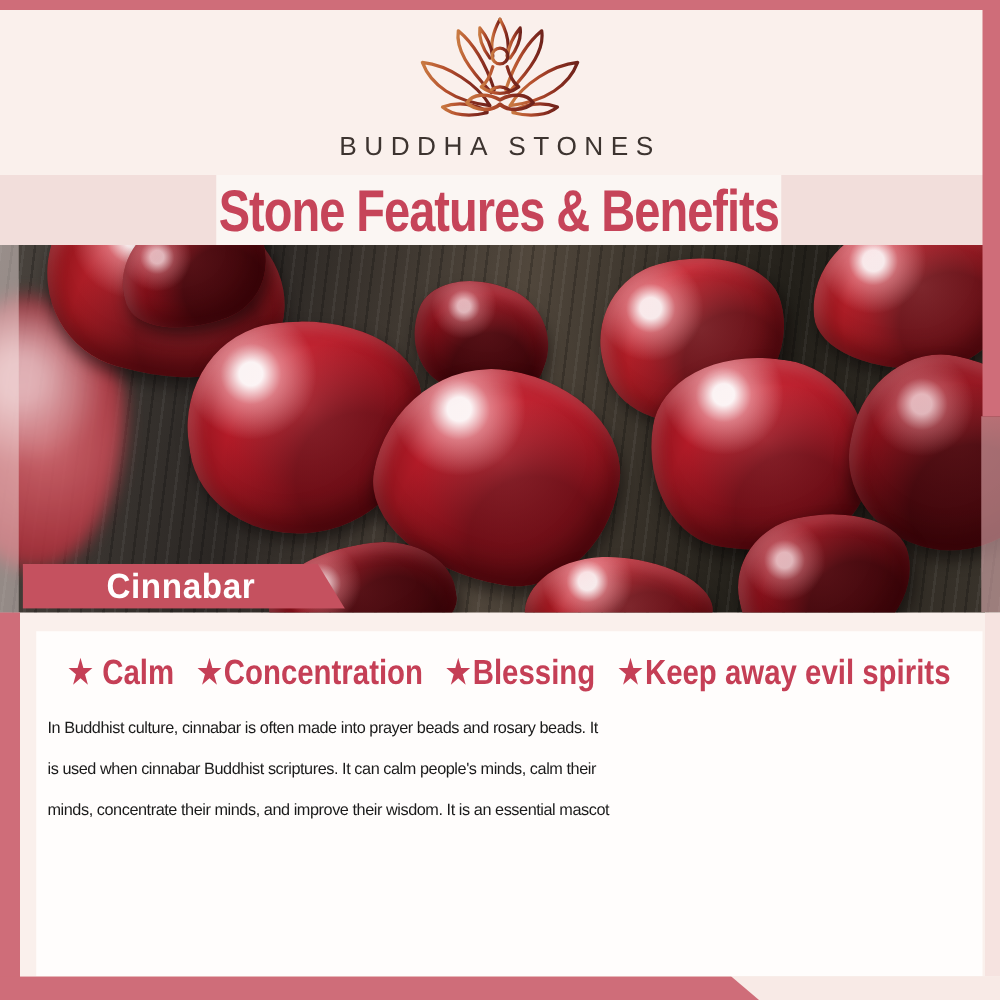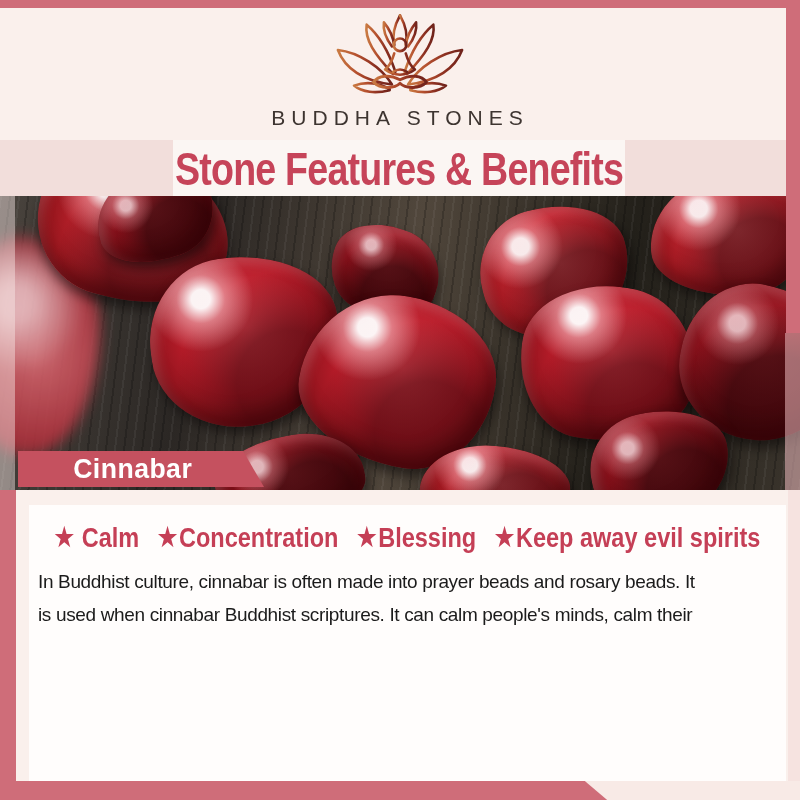--- a/index.html
+++ b/index.html
@@ -57,39 +57,39 @@
       radial-gradient(circle at 40% 30%, rgba(255,220,224,.8) 0 10%, rgba(255,255,255,0) 40%),
       radial-gradient(circle at 55% 55%, #d86a72, #b03540 55%, #7e1a22 90%);}
   .stone-shadow{box-shadow:3px 7px 12px rgba(8,4,4,.55), inset -7px -11px 18px rgba(55,0,6,.55), inset 5px 7px 12px rgba(255,170,178,.30);}
   .photo-fade-left{position:absolute;left:0;top:0;width:15px;height:294px;background:rgba(248,233,230,.45);}
   .photo-fade-right{position:absolute;left:785px;top:137px;width:15px;height:157px;background:rgba(238,188,192,.55);}
   
   .cinnabar-banner{
     position:absolute;left:18px;top:451px;width:246px;height:36px;z-index:6;
     background:var(--banner-red,#c5515f);
     clip-path:polygon(0 0,91.5% 0,100% 100%,0 100%);
-    display:flex;align-items:center;justify-content:center;
+    display:flex;align-items:center;justify-content:center;padding-left:12px;
   }
   .cinnabar-banner span{
     color:#ffffff;font-weight:700;font-size:28px;letter-spacing:.5px;
     transform:translateX(-8px) scaleX(.95);white-space:nowrap;
   }
   
   .content-box{position:absolute;left:29px;top:505px;width:757px;height:276px;background:#fffdfc;z-index:3;}
   .features-row{
     margin-top:16px;display:flex;justify-content:center;align-items:center;gap:22px;
     color:var(--feat-red,#c53f56);font-weight:700;font-size:28px;line-height:1.2;
     transform:scaleX(.84);transform-origin:center;white-space:nowrap;
   }
   .feature-item{display:flex;align-items:center;}
   .feature-item .star{font-size:26px;margin-right:2px;}
   .feature-item.first .star{margin-right:9px;}
   .description{
     margin:10px 24px 0 9px;color:var(--ink,#1b1b1b);
-    font-size:19px;letter-spacing:-.35px;line-height:33px;
+    font-size:13px;letter-spacing:-.35px;line-height:33px;
   }
   .description .line{white-space:nowrap;}
 </style>
 </head>
 <body>
 
 <div id="page" style="--pink: #cf6d79; --title-red: #c64459; --banner-red: #c5515f; --feat-red: #c53f56; --cream: #faf0ec; --band: #f2dedb; --ink: #1b1b1b;">
 
   <div class="top-bar"></div>
   <div class="right-strip"></div>
@@ -174,19 +174,20 @@
         <span>Blessing</span>
       </div>
       <div class="feature-item">
         <span class="star">★</span>
         <span>Keep away evil spirits</span>
       </div>
     </div>
     <div class="description">
       <div class="line">In Buddhist culture, cinnabar is often made into prayer beads and rosary beads. It</div>
       <div class="line">is used when cinnabar Buddhist scriptures. It can calm people's minds, calm their</div>
+      <div class="line">minds, concentrate their minds, and improve their wisdom. It is an essential mascot</div>
     </div>
   </div>
 
   <div class="bottom-bar-light"></div>
   <div class="bottom-bar-pink"></div>
 
 </div>
 
 </body></html>

